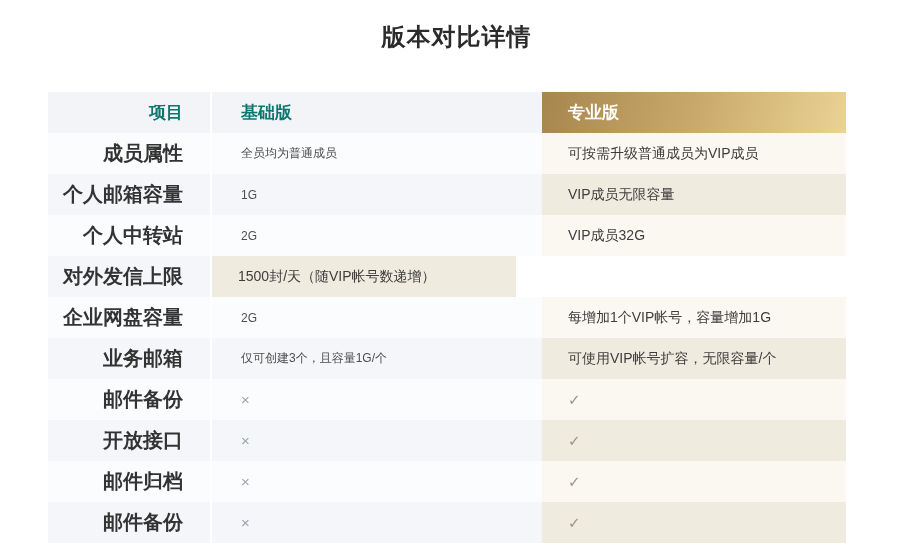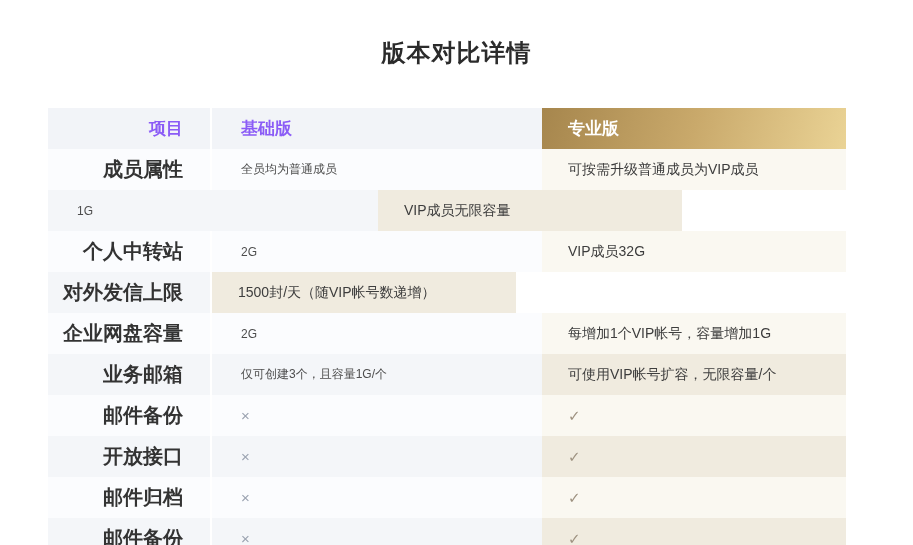--- a/index.html
+++ b/index.html
@@ -3,21 +3,21 @@
 <meta charset="utf-8">
 <style>
   html,body { margin:0; padding:0; }
   body {
     width:913px; height:545px; background:#ffffff; overflow:hidden;
     font-family:"Liberation Sans","DejaVu Sans",sans-serif;
   }
   .page { width:913px; height:545px; position:relative; }
 
   .page-title {
-    margin:16px; padding-top:22px; text-align:center;
+    margin:0; padding-top:22px; text-align:center;
     font-size:24px; font-weight:bold; color:#2b2b2b; line-height:30px;
     letter-spacing:1px;
   }
 
   .cmp-table { margin:40px 0 0 48px; width:825px; }
   .row { display:flex; height:41px; }
 
   .c1 {
     width:162px; margin-right:2px; box-sizing:border-box;
     display:flex; align-items:center; justify-content:flex-end;
@@ -29,21 +29,21 @@
     font-size:12px; color:#4d4d4d;
   }
   .c3 {
     width:304px; box-sizing:border-box;
     display:flex; align-items:center; padding-left:26px;
     font-size:14px; color:#3d3d3d;
   }
 
   
   .row.header .c1, .row.header .c2 {
-    background:#f2f4f8; font-size:17px; font-weight:bold; color:#8b5cf6;text-align:right;
+    background:#f2f4f8; font-size:17px; font-weight:bold; color:#0f766e;text-align:right;
   }
   .row.header .c3 {
     background:linear-gradient(105deg,#a6864d 0%,#c9a96b 50%,#ead395 100%);
     font-size:17px; font-weight:bold; color:#ffffff;
   }
 
   
   .row.data:nth-child(odd) .c1,
   .row.data:nth-child(odd) .c2  { background:#f4f6f9; }
   .row.data:nth-child(odd) .c3  { background:#f0ebdf; }
@@ -70,20 +70,21 @@
       <div class="c3">专业版</div>
     </div>
 
     <div class="row data">
       <div class="c1">成员属性</div>
       <div class="c2 val">全员均为普通成员</div>
       <div class="c3 val">可按需升级普通成员为VIP成员</div>
     </div>
 
     <div class="row data">
+      <div class="c1">个人邮箱容量</div>
       <div class="c2 val">1G</div>
       <div class="c3 val">VIP成员无限容量</div>
     </div>
 
     <div class="row data">
       <div class="c1">个人中转站</div>
       <div class="c2 val">2G</div>
       <div class="c3 val">VIP成员32G</div>
     </div>
 

